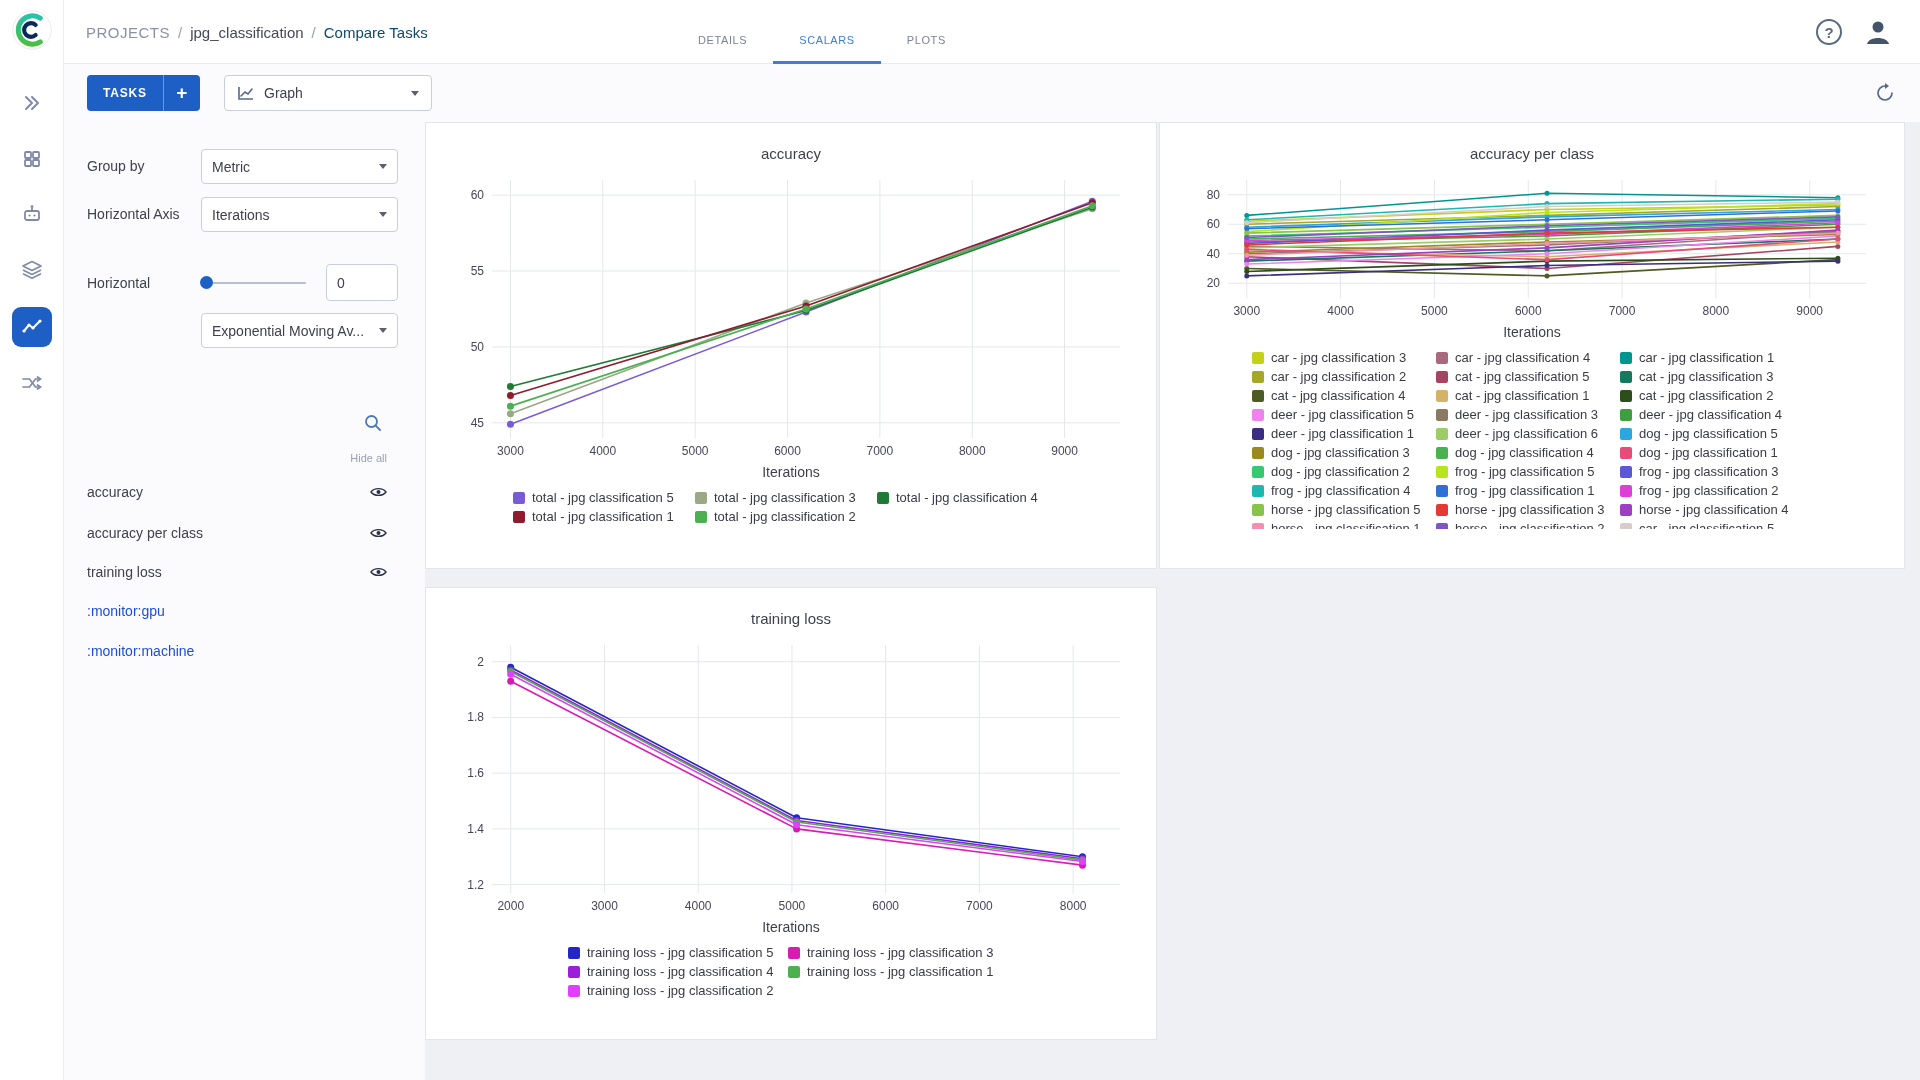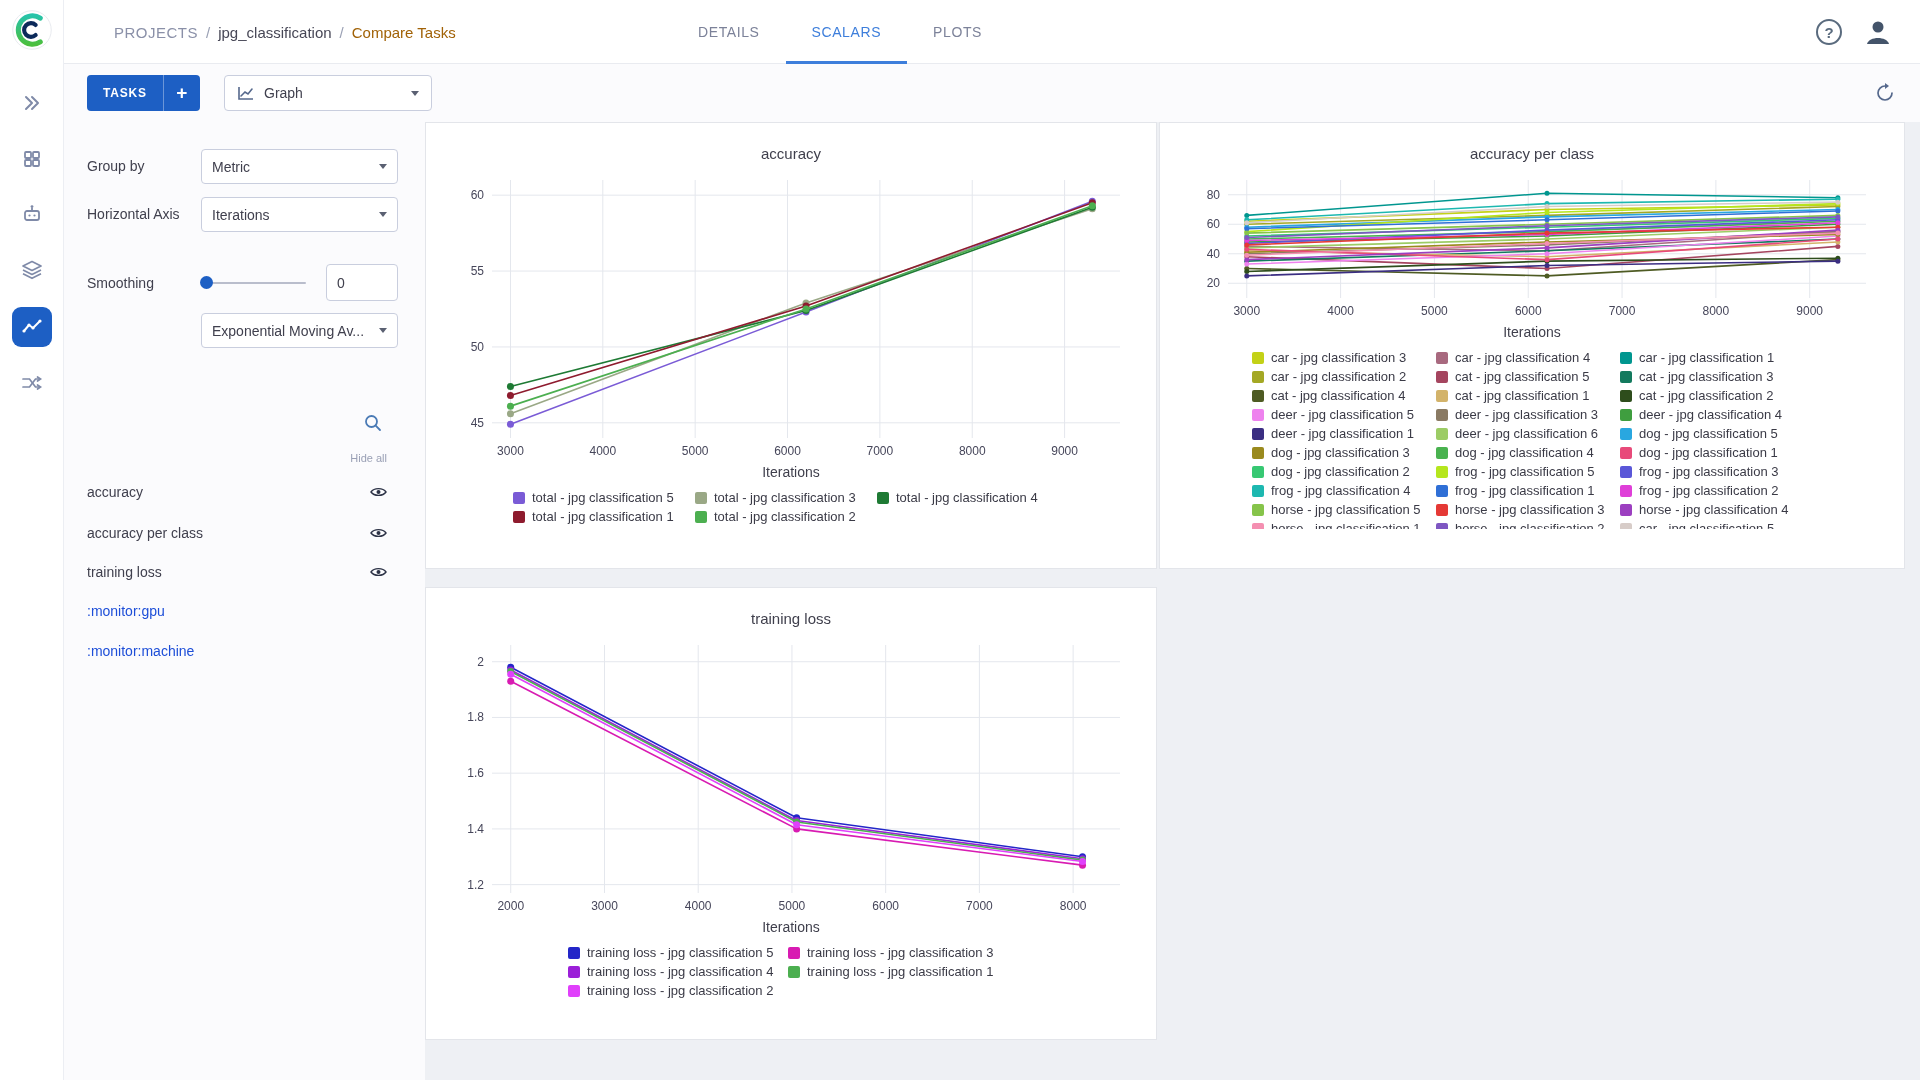--- a/index.html
+++ b/index.html
@@ -13,27 +13,27 @@
   .rail-logo { position:absolute; left:10px; top:8px; width:44px; height:44px; }
   .rail-icon { position:absolute; left:0; width:64px; height:44px; display:flex;
     align-items:center; justify-content:center; cursor:pointer; }
   .rail-active-box { width:40px; height:40px; border-radius:9px; background:#1d5fc4;
     display:flex; align-items:center; justify-content:center; }
 
   
   .header { position:absolute; left:64px; top:0; width:1856px; height:64px; background:#fff;
     border-bottom:1px solid #e9ebf0; z-index:5; }
   .breadcrumb { position:absolute; left:22px; top:0; height:64px; display:flex; align-items:center;
-    gap:8px; font-size:15px;margin-left:28px; }
+    gap:8px; font-size:15px; }
   .bc-root { color:#8a90a8; letter-spacing:.5px; cursor:pointer; }
   .bc-sep { color:#9aa0b4; }
   .bc-project { color:#474756; cursor:pointer; }
-  .bc-page { color:#a16207; cursor:pointer; }
+  .bc-page { color:#0c4a6e; cursor:pointer; }
   .tabs { position:absolute; left:608px; top:0; height:64px; display:flex; }
-  .tab { height:64px; line-height:64px; padding:0 26px; font-size:14px; letter-spacing:.6px;
+  .tab { height:64px; line-height:64px; padding:8px 26px; font-size:11px; letter-spacing:.6px;
     color:#7c8299; cursor:pointer; }
   .tab.active { color:#3d7edb; border-bottom:3px solid #3d7edb; }
   .help-btn { position:absolute; right:78px; top:19px; width:26px; height:26px; border-radius:50%;
     border:2px solid #5a6b7e; color:#5a6b7e; font-size:15px; font-weight:bold;
     display:flex; align-items:center; justify-content:center; cursor:pointer; }
   .avatar-btn { position:absolute; right:26px; top:16px; width:32px; height:32px; cursor:pointer; }
 
   
   .toolbar { position:absolute; left:64px; top:64px; width:1856px; height:58px; background:#fbfbfd; z-index:4; }
   .tasks-btn { position:absolute; left:23px; top:11px; height:36px; background:#1d5fc4; color:#fff;
@@ -221,21 +221,21 @@
     <span>Metric</span>
     <span class="caret"></span>
   </div>
 
   <div class="field-label" style="left:23px; top:84px">Horizontal Axis</div>
   <div class="select" style="left:137px; top:75px; width:197px">
     <span>Iterations</span>
     <span class="caret"></span>
   </div>
 
-  <div class="field-label" style="left:23px; top:153px">Smoothing</div>
+  <div class="field-label" style="left:23px; top:153px">Horizontal</div>
   <div class="slider">
     <div class="slider-thumb"></div>
   </div>
   <input class="num-input" value="0" style="">
 
   <div class="select" style="left:137px; top:191px; width:197px">
     <span>Exponential Moving Av...</span>
     <span class="caret"></span>
   </div>
 

